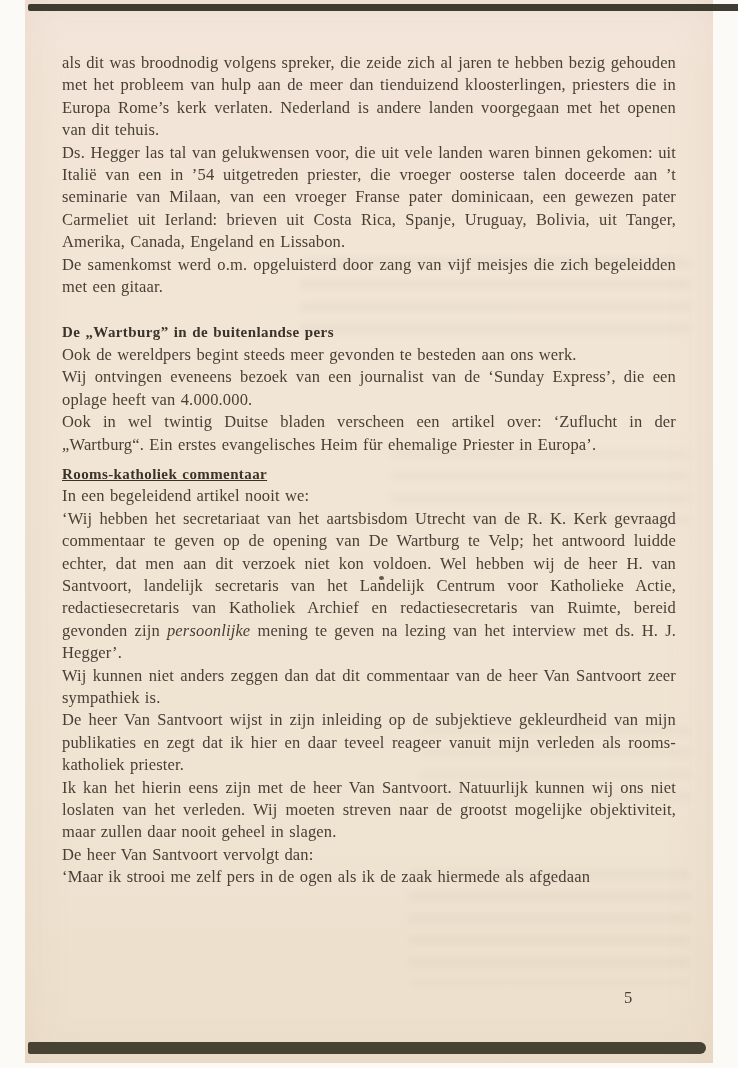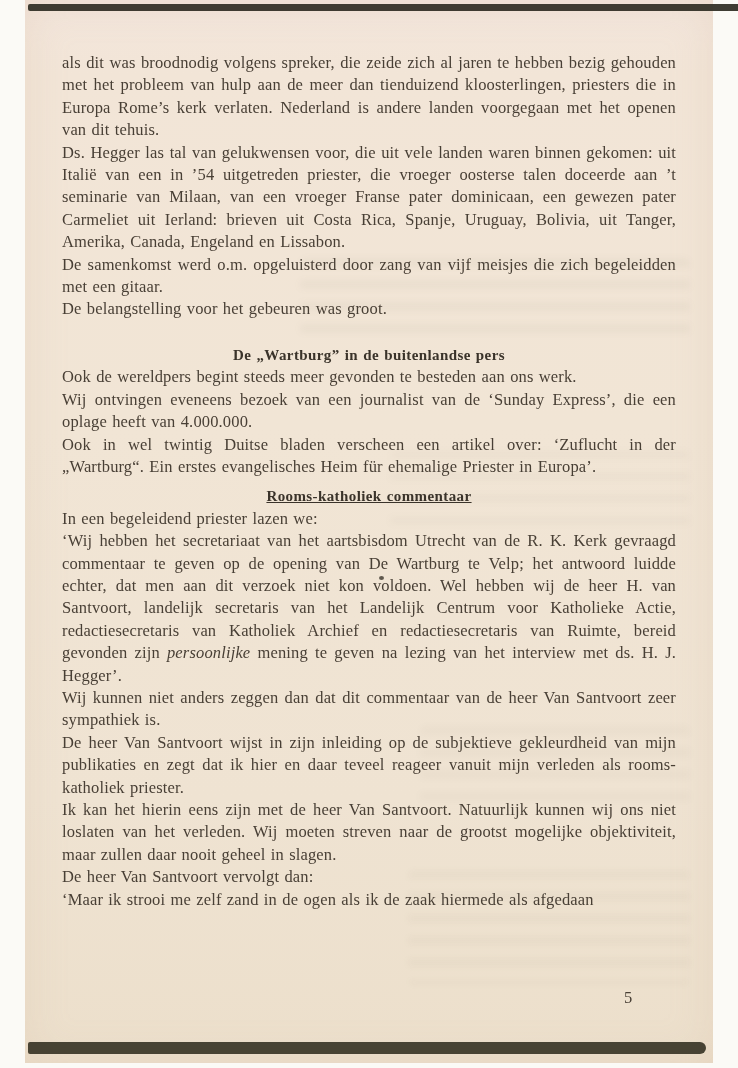--- a/index.html
+++ b/index.html
@@ -47,21 +47,21 @@
     left: 62px; top: 52px; width: 614px;
     font-size: 16.5px; line-height: 22.4px;
     letter-spacing: 0.15px; word-spacing: 1px;
     color: #483f35;
     text-align: justify;
     hyphens: auto;
   }
   .content p { margin: 0; }
   .heading {
     font-size: 15px; font-weight: bold; letter-spacing: 0.4px;
-    color: #3a332a; text-align: center;
+    color: #3a332a; text-align: left;
     margin: 23px 0 0 0; line-height: 22.4px;
   }
   .heading.h2 { margin-top: 7px; text-decoration: underline; }
   em { font-style: italic; }
 
   .pagenum {
     position: absolute; z-index: 2;
     left: 600px; top: 988px; width: 56px;
     text-align: center;
     font-size: 16.5px; color: #483f35;
@@ -87,34 +87,33 @@
   <div class="bleed bleed-2"></div>
   <div class="bleed bleed-3"></div>
   <div class="bleed bleed-4"></div>
 
   <div class="ink-dot"></div>
 
   <div class="content">
     <p>als dit was broodnodig volgens spreker, die zeide zich al jaren te hebben bezig gehouden met het probleem van hulp aan de meer dan tienduizend kloosterlingen, priesters die in Europa Rome’s kerk verlaten. Nederland is andere landen voorgegaan met het openen van dit tehuis.</p>
     <p>Ds. Hegger las tal van gelukwensen voor, die uit vele landen waren binnen gekomen: uit Italië van een in ’54 uitgetreden priester, die vroeger oosterse talen doceerde aan ’t seminarie van Milaan, van een vroeger Franse pater dominicaan, een gewezen pater Carmeliet uit Ierland: brieven uit Costa Rica, Spanje, Uruguay, Bolivia, uit Tanger, Amerika, Canada, Engeland en Lissabon.</p>
     <p>De samenkomst werd o.m. opgeluisterd door zang van vijf meisjes die zich begeleidden met een gitaar.</p>
-    <p>De belangstelling voor het gebeuren was groot.</p>
 
     <h2 class="heading">De „Wartburg” in de buitenlandse pers</h2>
 
     <p>Ook de wereldpers begint steeds meer gevonden te besteden aan ons werk.</p>
     <p>Wij ontvingen eveneens bezoek van een journalist van de ‘Sunday Express’, die een oplage heeft van 4.000.000.</p>
     <p>Ook in wel twintig Duitse bladen verscheen een artikel over: ‘Zuflucht in der „Wartburg“. Ein erstes evangelisches Heim für ehemalige Priester in Europa’.</p>
 
     <h2 class="heading h2">Rooms-katholiek commentaar</h2>
 
-    <p>In een begeleidend priester lazen we:</p>
+    <p>In een begeleidend artikel nooit we:</p>
     <p><span>‘Wij hebben het secretariaat van het aartsbisdom Utrecht van de R. K. Kerk gevraagd commentaar te geven op de opening van De Wartburg te Velp; het antwoord luidde echter, dat men aan dit verzoek niet kon voldoen. Wel hebben wij de heer H. van Santvoort, landelijk secretaris van het Landelijk Centrum voor Katholieke Actie, redactiesecretaris van Katholiek Archief en redactiesecretaris van Ruimte, bereid gevonden zijn </span><em>persoonlijke</em><span> mening te geven na lezing van het interview met ds. H. J. Hegger’.</span></p>
     <p>Wij kunnen niet anders zeggen dan dat dit commentaar van de heer Van Santvoort zeer sympathiek is.</p>
     <p>De heer Van Santvoort wijst in zijn inleiding op de subjektieve gekleurdheid van mijn publikaties en zegt dat ik hier en daar teveel reageer vanuit mijn verleden als rooms-katholiek priester.</p>
     <p>Ik kan het hierin eens zijn met de heer Van Santvoort. Natuurlijk kunnen wij ons niet loslaten van het verleden. Wij moeten streven naar de grootst mogelijke objektiviteit, maar zullen daar nooit geheel in slagen.</p>
     <p>De heer Van Santvoort vervolgt dan:</p>
-    <p>‘Maar ik strooi me zelf zand in de ogen als ik de zaak hiermede als afgedaan</p>
+    <p>‘Maar ik strooi me zelf pers in de ogen als ik de zaak hiermede als afgedaan</p>
   </div>
 
   <div class="pagenum">5</div>
 
 </div>
 
 </body></html>

